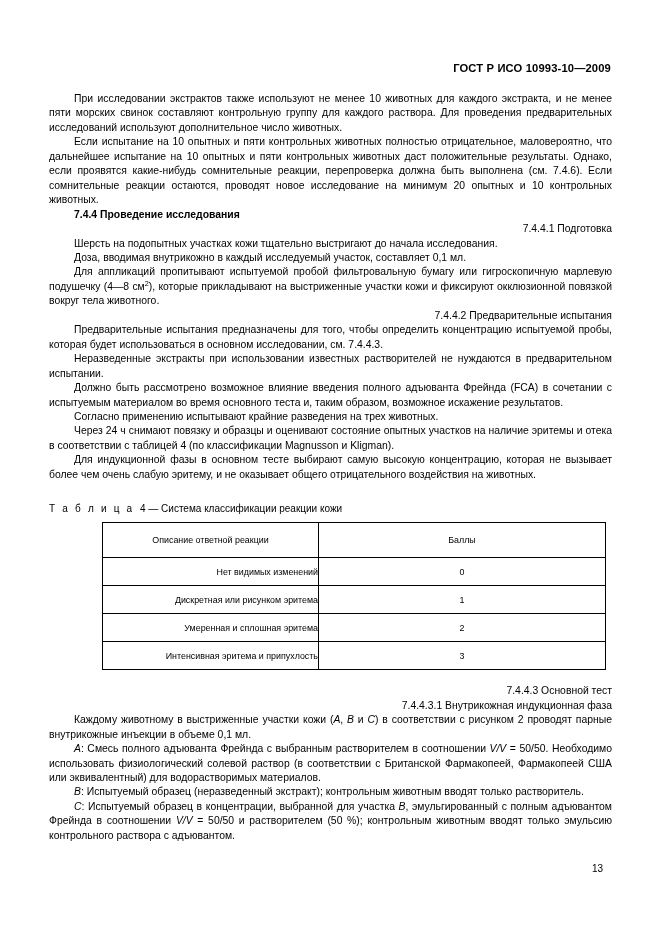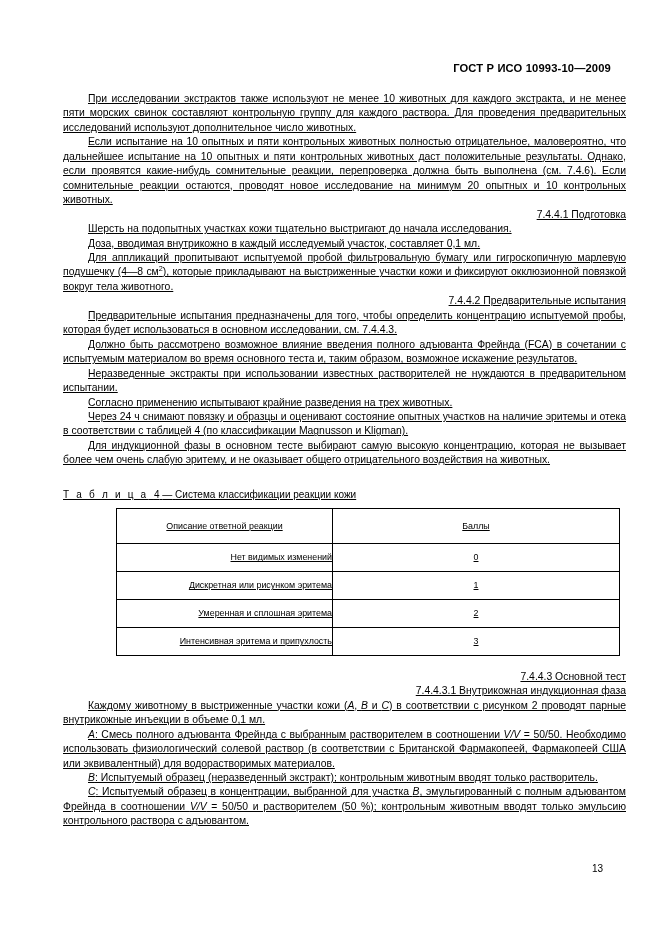--- a/index.html
+++ b/index.html
@@ -25,24 +25,23 @@
     position: absolute;
     top: 62px;
     right: 50px;
     font-size: 11.2px;
     font-weight: bold;
     letter-spacing: 0.15px;
     white-space: nowrap;
   }
   .content {
     position: absolute;
-    left: 63px;
+    left: 49px;
     top: 92px;
     width: 563px;
-    text-decoration: underline;
   }
   p.para {
     margin: 0;
     font-size: 10.4px;
     line-height: 14.45px;
     text-align: justify;
     text-justify: inter-word;
     text-indent: 25px;
     hyphens: manual;
   }
@@ -128,28 +127,29 @@
 <body>
 
 <div class="page">
 
   <div class="doc-header">ГОСТ Р ИСО 10993-10—2009</div>
 
   <div class="content">
 
     <p class="para">При исследовании экстрактов также используют не менее 10 животных для каждого экстракта, и не менее пяти морских свинок составляют контрольную группу для каждого раствора. Для проведения предварительных исследований используют дополнительное число животных.</p>
     <p class="para">Если испытание на 10 опытных и пяти контрольных животных полностью отрицательное, маловероятно, что дальнейшее испытание на 10 опытных и пяти контрольных животных даст положительные результаты. Однако, если проявятся какие-нибудь сомнительные реакции, перепроверка должна быть выполнена (см. 7.4.6). Если сомнительные реакции остаются, проводят новое исследование на минимум 20 опытных и 10 контрольных животных.</p>
+    <p class="heading-b">7.4.4  Проведение исследования</p>
     <p class="heading-r">7.4.4.1  Подготовка</p>
     <p class="para">Шерсть на подопытных участках кожи тщательно выстригают до начала исследования.</p>
     <p class="para">Доза, вводимая внутрикожно в каждый исследуемый участок, составляет 0,1 мл.</p>
     <p class="para">Для аппликаций пропитывают испытуемой пробой фильтровальную бумагу или гигроскопичную марлевую подушечку (4—8 см<sup>2</sup>), которые прикладывают на выстриженные участки кожи и фиксируют окклюзионной повязкой вокруг тела животного.</p>
     <p class="heading-r">7.4.4.2  Предварительные испытания</p>
     <p class="para">Предварительные испытания предназначены для того, чтобы определить концентрацию испытуемой пробы, которая будет использоваться в основном исследовании, см. 7.4.4.3.</p>
+    <p class="para">Неразведенные экстракты при использовании известных растворителей не нуждаются в предварительном испытании.</p>
     <p class="para">Должно быть рассмотрено возможное влияние введения полного адъюванта Фрейнда (FCA) в сочетании с испытуемым материалом во время основного теста и, таким образом, возможное искажение результатов.</p>
-    <p class="para">Неразведенные экстракты при использовании известных растворителей не нуждаются в предварительном испытании.</p>
     <p class="para">Согласно применению испытывают крайние разведения на трех животных.</p>
     <p class="para">Через 24 ч снимают повязку и образцы и оценивают состояние опытных участков на наличие эритемы и отека в соответствии с таблицей 4 (по классификации Magnusson и Kligman).</p>
     <p class="para">Для индукционной фазы в основном тесте выбирают самую высокую концентрацию, которая не вызывает более чем очень слабую эритему, и не оказывает общего отрицательного воздействия на животных.</p>
 
     <div class="spacer-20"></div>
 
     <p class="table-caption"><span class="sp">Т а б л и ц а</span>&nbsp;&nbsp;<span>4</span>&nbsp;<span>—</span>&nbsp;<span>Система классификации реакции кожи</span></p>
 
     <div class="spacer-6"></div>
 

